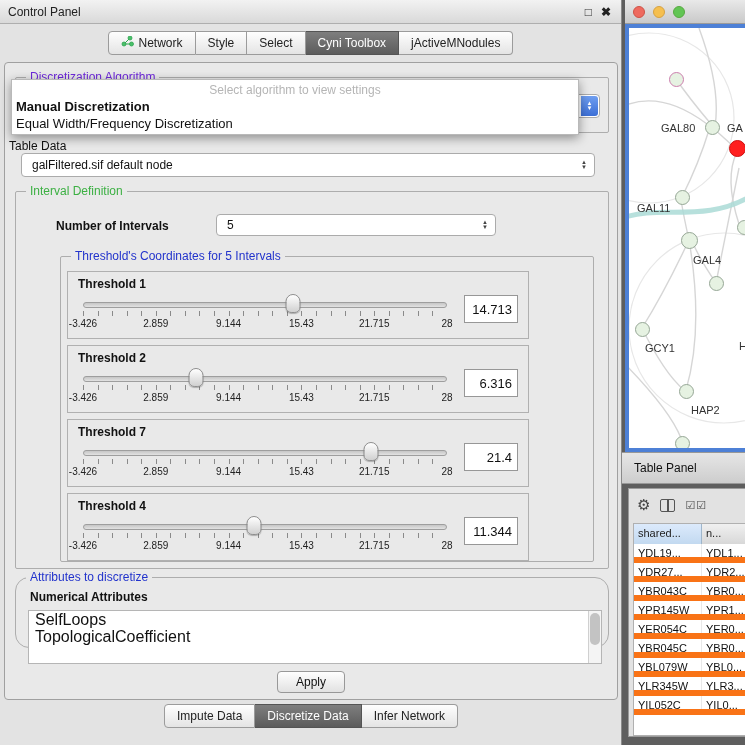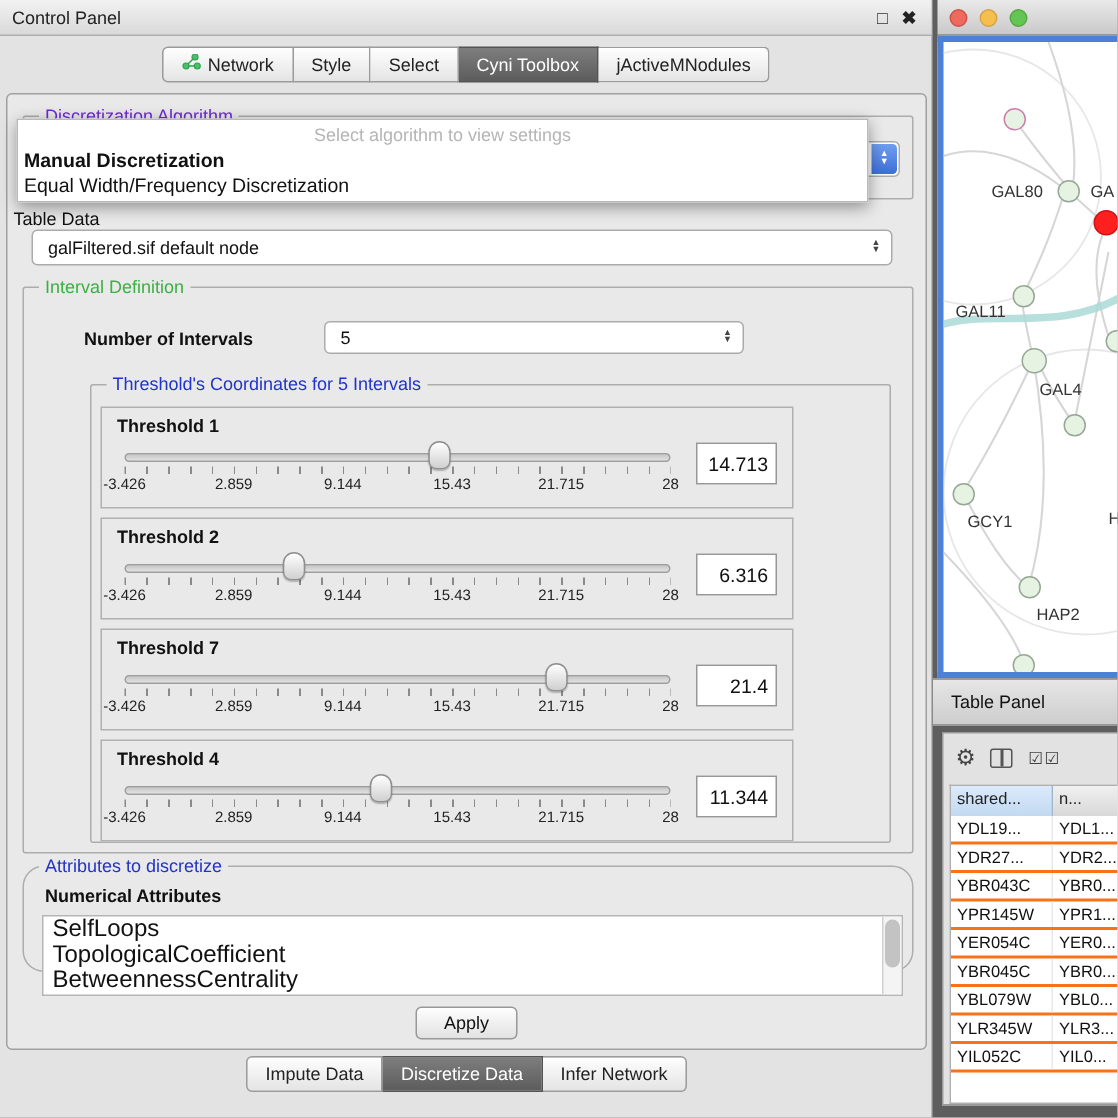--- a/index.html
+++ b/index.html
@@ -120,21 +120,21 @@
   .gear-icon { font-size:15px; color:#444; }
   .cols-icon { width:15px; height:13px; border:1.5px solid #555; border-radius:2px; position:relative; }
   .cols-icon::after { content:""; position:absolute; left:6px; top:0; bottom:0; width:1.5px; background:#555; }
   .checks-icon { font-size:11px; color:#444; letter-spacing:1px; }
   .tp-table { position:absolute; left:4px; top:34px; right:0; bottom:0; background:#fff;
     border:1px solid #b0b0b0; border-right:none; overflow:hidden; }
   .tp-header { display:flex; height:20px; }
   .tp-h { font-size:11px; color:#222; padding:3px 4px 0; white-space:nowrap; overflow:hidden; }
   .tp-h.c1 { width:68px; background:linear-gradient(#dceafc,#c2d9f0); border-right:1px solid #9fb6cb; }
   .tp-h.c2 { flex:1; background:linear-gradient(#f0f0f0,#d8d8d8); }
-  .trow { display:flex; height:19px; border-bottom:2px solid #f97316; }
+  .trow { display:flex; height:19px; border-bottom:6px solid #f97316; }
   .tcell { font-size:11px; color:#111; padding:3px 4px 0; white-space:nowrap; overflow:hidden; }
   .tcell.c1 { width:68px; border-right:1px solid #e8e8e8; }
   .tcell.c2 { flex:1; }
 </style>
 </head>
 <body>
 
 <div id="control-panel">
 
   <div class="titlebar">
@@ -310,21 +310,20 @@
 
       </div>
     </div>
 
     <div class="groupbox" style="left:10px; top:514px; width:594px; height:71px;border-radius:14px;">
       <span class="group-title gt-blue">Attributes to discretize</span>
       <span class="plain-label bold" style="left:14px; top:12px;">Numerical Attributes</span>
       <div class="attr-list">
         <div class="attr-item">SelfLoops</div>
         <div class="attr-item">TopologicalCoefficient</div>
-        <div class="attr-item">BetweennessCentrality</div>
         <div class="scrollbar-v">
           <div class="scroll-thumb"></div>
         </div>
       </div>
     </div>
 
     <div class="apply-row">
       <div class="apply-btn">Apply</div>
     </div>
   </div>

